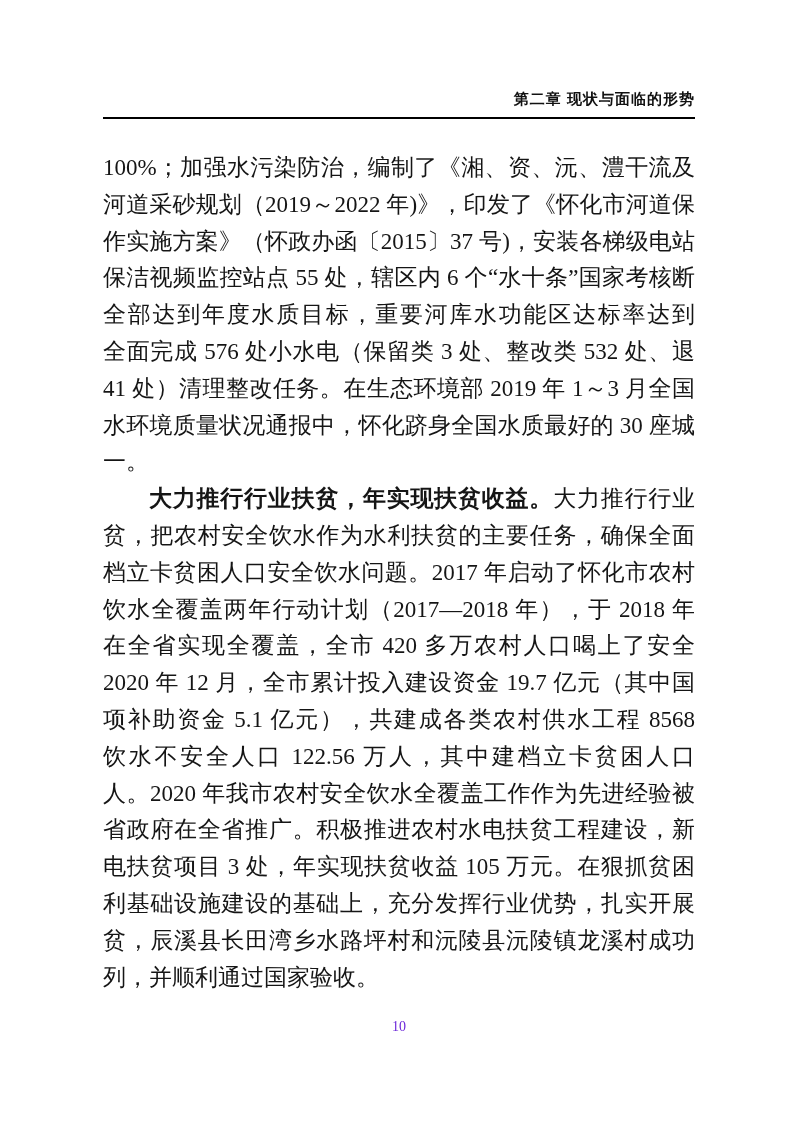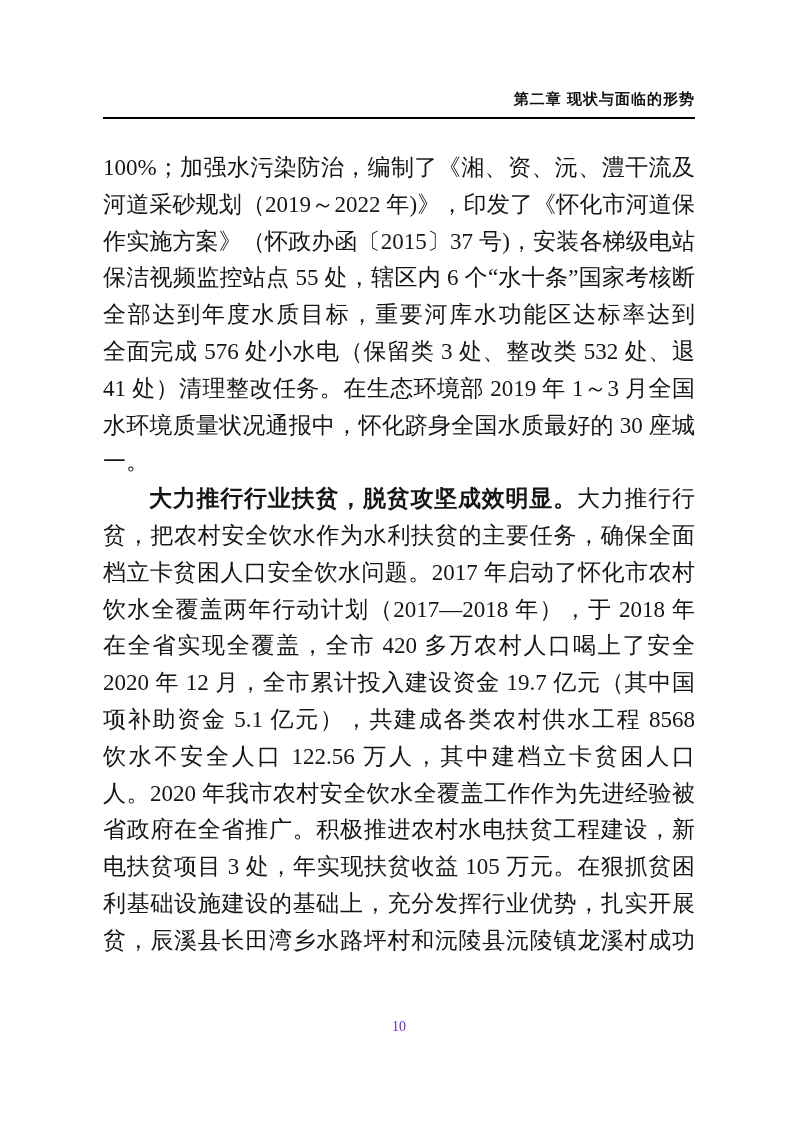--- a/index.html
+++ b/index.html
@@ -79,28 +79,29 @@
   <div class="body-text" id="body-text">
       <div class="line">100%；加强水污染防治，编制了《湘、资、沅、澧干流及洞庭湖</div>
       <div class="line">河道采砂规划（2019～2022 年)》，印发了《怀化市河道保洁工</div>
       <div class="line">作实施方案》（怀政办函〔2015〕37 号)，安装各梯级电站河道</div>
       <div class="line">保洁视频监控站点 55 处，辖区内 6 个“水十条”国家考核断面</div>
       <div class="line">全部达到年度水质目标，重要河库水功能区达标率达到 95.7%；</div>
       <div class="line">全面完成 576 处小水电（保留类 3 处、整改类 532 处、退出类</div>
       <div class="line">41 处）清理整改任务。在生态环境部 2019 年 1～3 月全国地表</div>
       <div class="line">水环境质量状况通报中，怀化跻身全国水质最好的 30 座城市之</div>
       <div class="line last">一。</div>
-      <div class="line indent"><span class="bold-lead">大力推行行业扶贫，脱贫攻坚成效明显。</span>大力推行行业扶</div>
+      <div class="line indent"><span class="bold-lead">大力推行行业扶贫，年实现扶贫收益。</span>大力推行行业扶</div>
       <div class="line">贫，把农村安全饮水作为水利扶贫的主要任务，确保全面解决建</div>
       <div class="line">档立卡贫困人口安全饮水问题。2017 年启动了怀化市农村安全</div>
       <div class="line">饮水全覆盖两年行动计划（2017—2018 年），于 2018 年底率先</div>
       <div class="line">在全省实现全覆盖，全市 420 多万农村人口喝上了安全水。截至</div>
       <div class="line">2020 年 12 月，全市累计投入建设资金 19.7 亿元（其中国省专</div>
       <div class="line">项补助资金 5.1 亿元），共建成各类农村供水工程 8568 处，解决</div>
       <div class="line">饮水不安全人口 122.56 万人，其中建档立卡贫困人口 56.12 万</div>
       <div class="line">人。2020 年我市农村安全饮水全覆盖工作作为先进经验被省委</div>
       <div class="line">省政府在全省推广。积极推进农村水电扶贫工程建设，新增小水</div>
       <div class="line">电扶贫项目 3 处，年实现扶贫收益 105 万元。在狠抓贫困地区水</div>
       <div class="line">利基础设施建设的基础上，充分发挥行业优势，扎实开展定点扶</div>
       <div class="line">贫，辰溪县长田湾乡水路坪村和沅陵县沅陵镇龙溪村成功脱贫出</div>
+      <div class="line last">列，并顺利通过国家验收。</div>
     </div>
   <div class="page-number">10</div>
 </div>
 
 </body></html>

